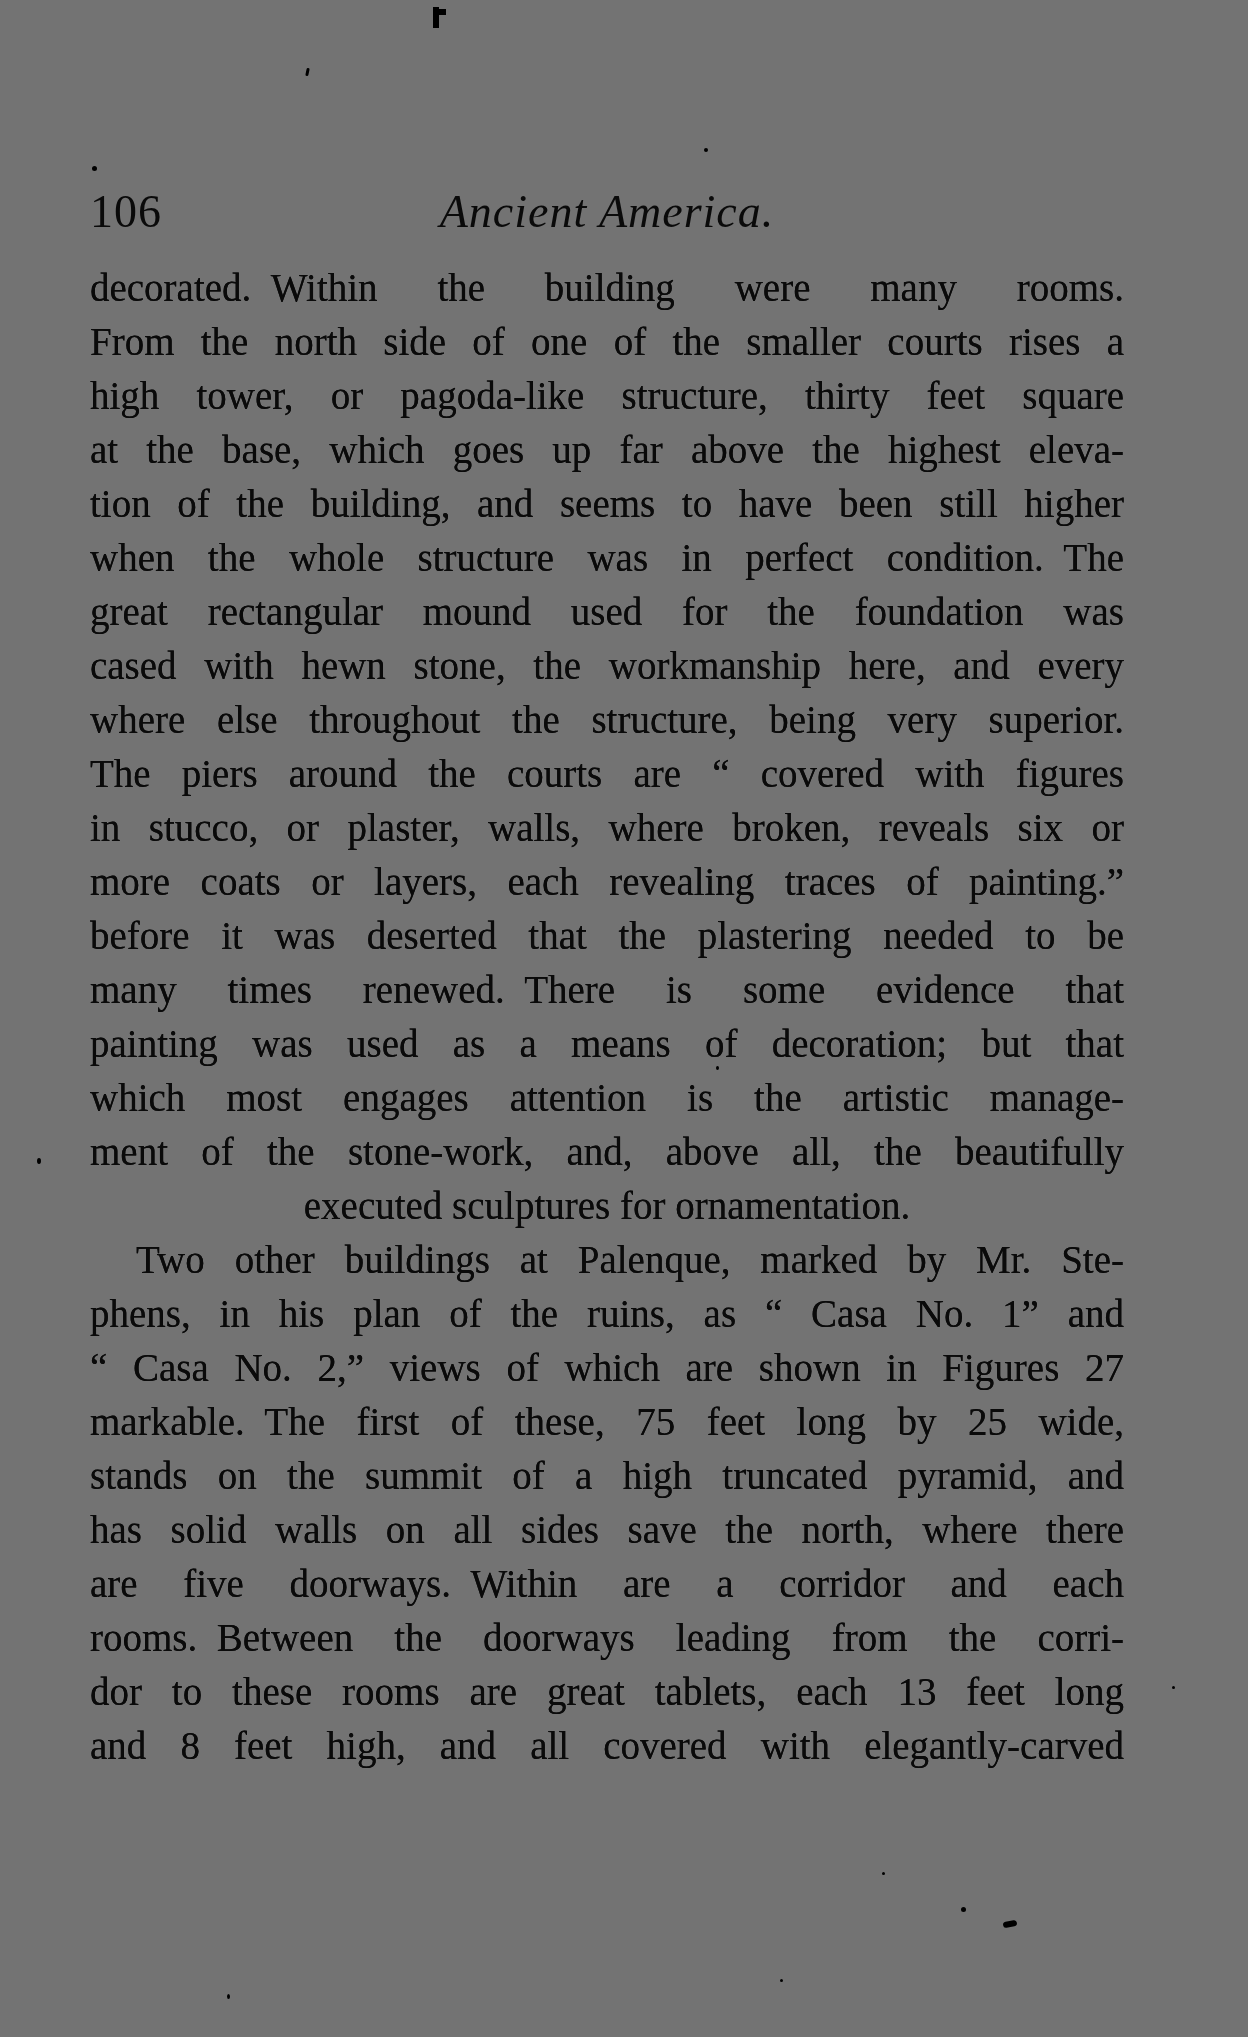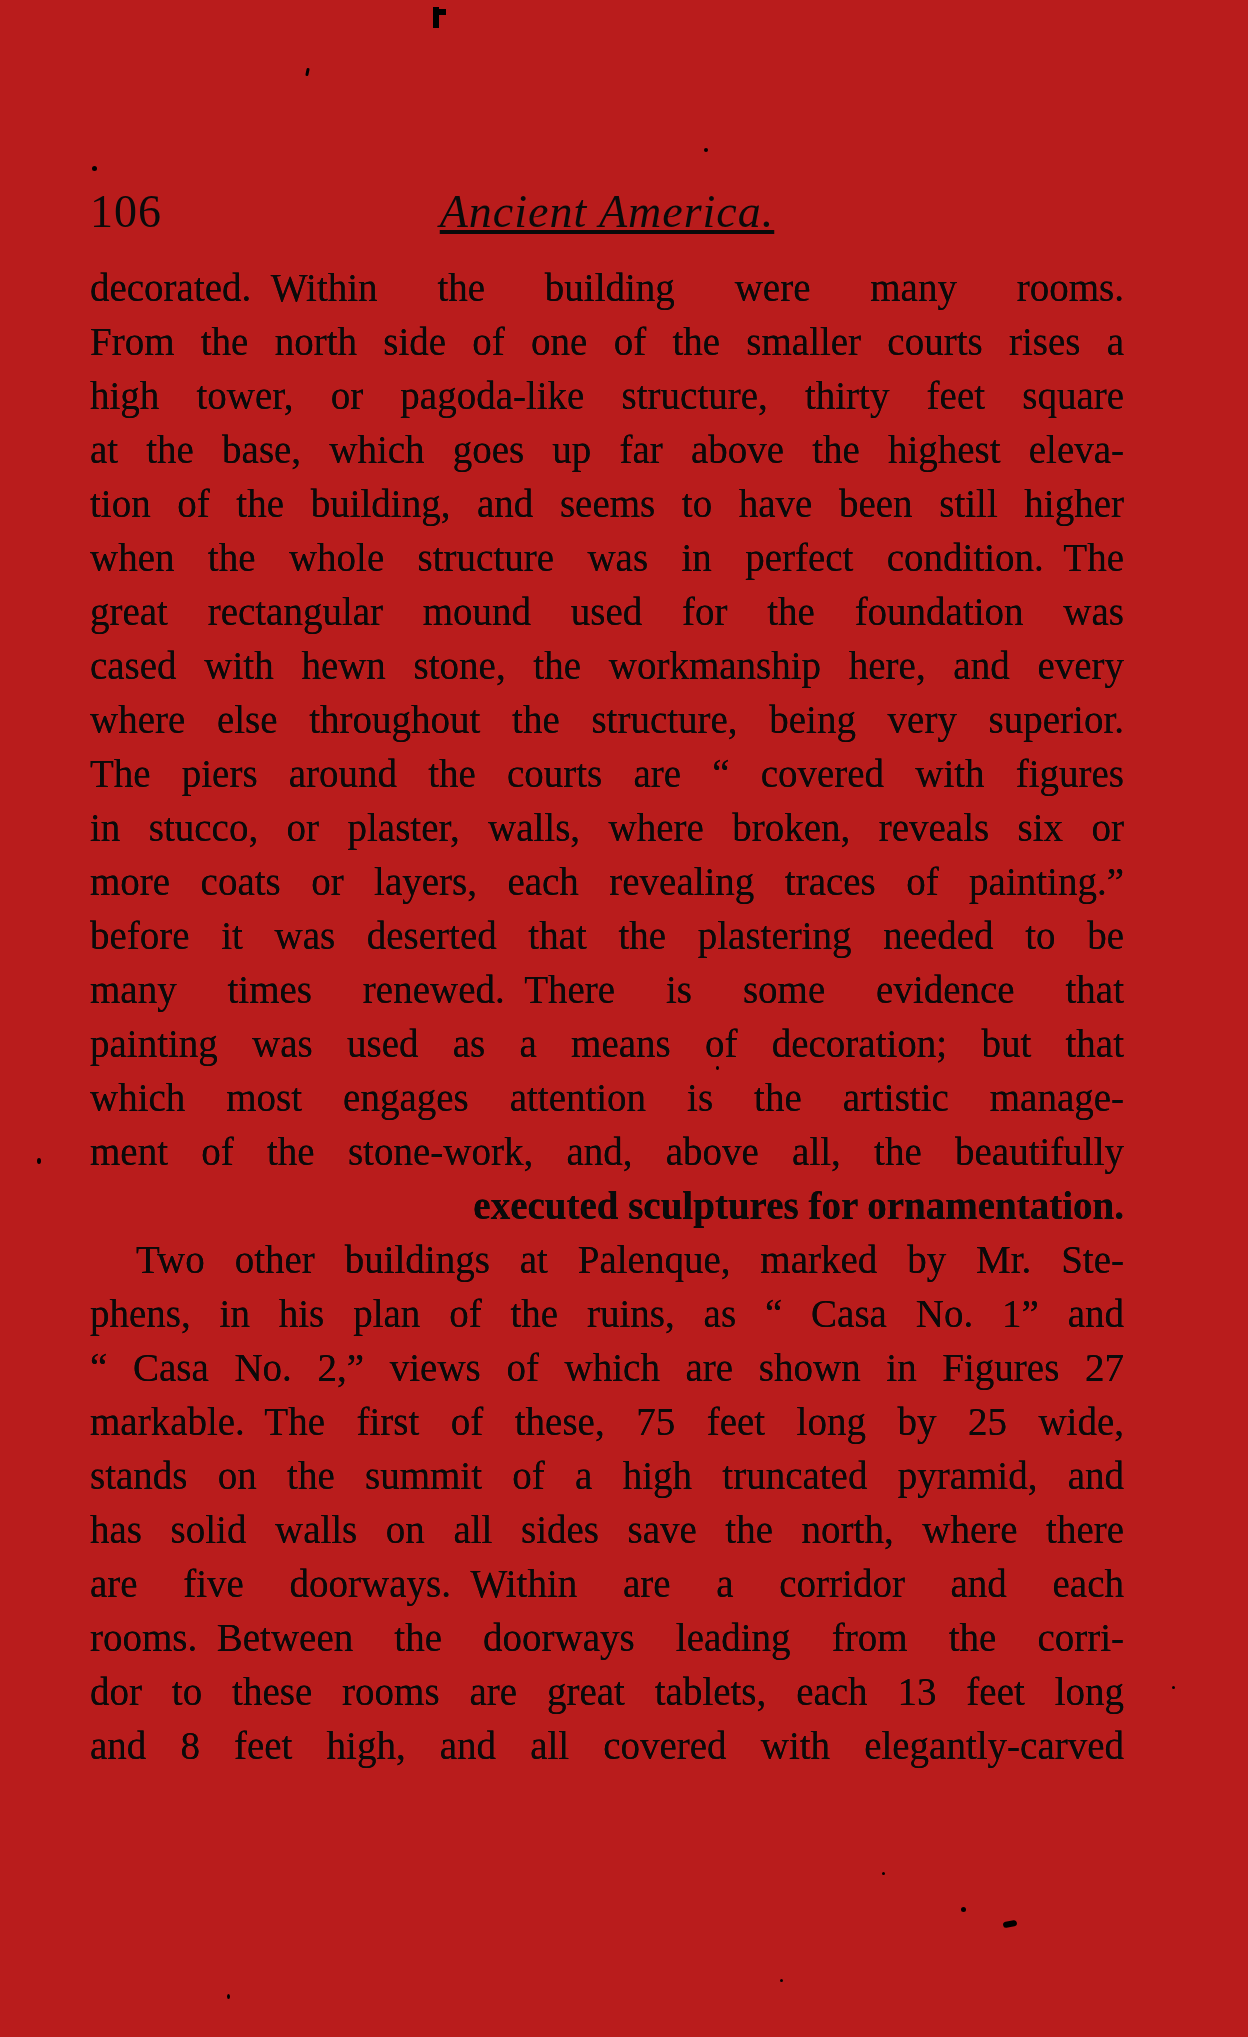--- a/index.html
+++ b/index.html
@@ -1,46 +1,46 @@
 <!DOCTYPE html>
 <html><head>
 <meta charset="utf-8">
 <style>
   html,body{margin:0;padding:0;background:#e9e9e9;}
   .page{
     position:relative;
     width:1248px;height:2037px;
-    background:#b91c1c;
+    background:#737373;
     overflow:hidden;
     font-family:"Liberation Serif","DejaVu Serif",serif;
     color:#0a0a0a;
   }
   
   .running-head{
     position:absolute;left:90px;top:188px;width:1034px;height:50px;
   }
   .pageno{
     position:absolute;left:0;top:0;
     font-size:46px;line-height:48px;letter-spacing:1px;
   }
   .title{
     display:block;text-align:center;
-    font-size:46px;line-height:48px;font-style:italic;letter-spacing:1px;text-decoration:underline;
+    font-size:46px;line-height:48px;font-style:italic;letter-spacing:1px;
   }
   
   .text-block{
     position:absolute;left:90px;top:261px;width:1034px;
     font-size:39px;
   }
   .line{
     height:54px;line-height:54px;white-space:nowrap;
     text-shadow:0 0 0.6px rgba(0,0,0,0.85);
   }
   .line.j{white-space:normal;text-align:justify;text-align-last:justify;text-justify:inter-word;}
-  .line.l{white-space:normal;text-align:right;font-weight:bold;}
+  .line.l{white-space:normal;text-align:center;}
   .line.indent{padding-left:46px;}
   
   .speck{position:absolute;background:#000;}
   .dot{border-radius:50%;}
   .sp-rstem{left:433px;top:7px;width:6px;height:21px;}
   .sp-rarm{left:439px;top:9px;width:7px;height:6px;}
   .sp-a{left:92px;top:166px;width:5px;height:5px;}
   .sp-b{left:306px;top:68px;width:3px;height:8px;border-radius:2px;transform:rotate(12deg);}
   .sp-c{left:704px;top:148px;width:4px;height:4px;}
   .sp-d{left:37px;top:1158px;width:4px;height:6px;}

